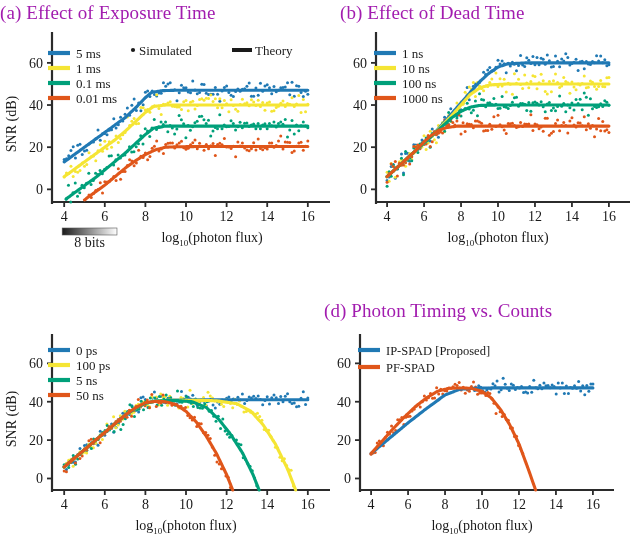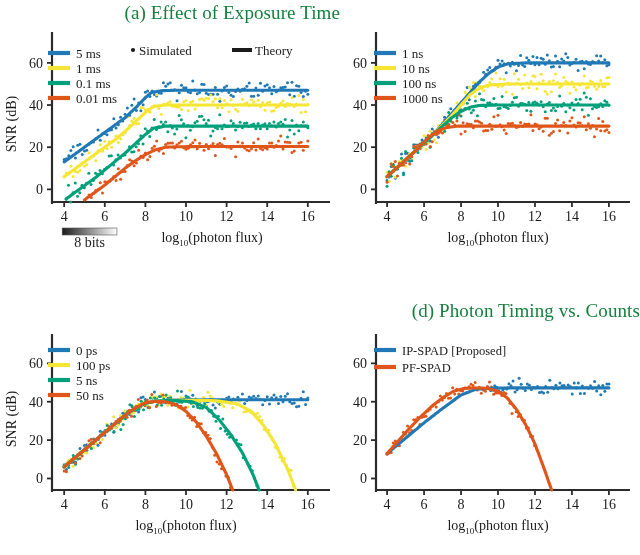--- a/index.html
+++ b/index.html
@@ -1,22 +1,22 @@
 <!DOCTYPE html>
 <html><head>
 <meta charset="utf-8">
 <style>
   html,body{margin:0;padding:0;background:#ffffff;}
   body{width:640px;height:555px;font-family:"Liberation Serif",serif;color:#1a1a1a;overflow:hidden;}
   .figure{position:relative;width:640px;height:555px;}
   .panel{position:absolute;}
   .panel-title{
     position:absolute;top:0;left:0;width:100%;
-    text-align:right;font-family:"Liberation Serif",serif;
-    font-size:19px;color:#15803d;letter-spacing:0.1px;white-space:nowrap;
+    text-align:left;font-family:"Liberation Serif",serif;
+    font-size:19px;color:#a21caf;letter-spacing:0.1px;white-space:nowrap;
   }
   .plot-svg{position:absolute;left:0;}
   text{font-family:"Liberation Serif",serif;fill:#1a1a1a;}
   .tick-label{font-size:14px;}
   .axis-label{font-size:14px;}
   .legend-label{font-size:13px;}
   .legend-label-small{font-size:12.5px;}
   .axis-line{stroke:#2b2b2b;stroke-width:2.2;}
   .tick-line{stroke:#2b2b2b;stroke-width:1.8;}
   .theory{fill:none;stroke-linecap:round;stroke-linejoin:round;stroke-width:3.1;}
@@ -530,20 +530,21 @@
         <g>
           <circle cx="133" cy="48" r="2.1" fill="#1a1a1a"></circle>
           <text x="139" y="53" class="legend-label" font-size="14">Simulated</text>
           <line x1="232" y1="48" x2="252" y2="48" stroke="#1a1a1a" stroke-width="4"></line>
           <text x="255" y="53" class="legend-label" font-size="14">Theory</text>
         </g>
       </svg>
   </div>
 
   <div class="panel" style="left:340px;top:2px;width:300px;height:278px;">
+    <div class="panel-title">(b) Effect of Dead Time</div>
     <svg class="plot-svg" id="svg-b" width="300" height="278" viewBox="0 0 300 278" style="top:0;">
         <defs>
           <clipPath id="clip-b">
             <rect x="34" y="28" width="258" height="174"></rect>
           </clipPath>
         </defs>
         <g>
           <line x1="36" y1="200" x2="290" y2="200" class="axis-line"></line>
           <line x1="36" y1="202" x2="36" y2="30" class="axis-line"></line>
         </g>
@@ -1473,21 +1474,21 @@
           <line x1="48" y1="65" x2="70" y2="65" stroke="#f5e534" class="legend-swatch"></line>
           <text x="76" y="69.5" class="legend-label">100 ps</text>
           <line x1="48" y1="80" x2="70" y2="80" stroke="#00a07a" class="legend-swatch"></line>
           <text x="76" y="84.5" class="legend-label">5 ns</text>
           <line x1="48" y1="95" x2="70" y2="95" stroke="#e0561a" class="legend-swatch"></line>
           <text x="76" y="99.5" class="legend-label">50 ns</text>
         </g>
       </svg>
   </div>
 
-  <div class="panel" style="left:340px;top:300px;width:300px;height:255px;">
+  <div class="panel" style="left:324px;top:300px;width:300px;height:255px;">
     <div class="panel-title">(d) Photon Timing vs. Counts</div>
     <svg class="plot-svg" id="svg-d" width="300" height="255" viewBox="0 0 300 255" style="top:0;">
         <defs>
           <clipPath id="clip-d">
             <rect x="34" y="32" width="258" height="160"></rect>
           </clipPath>
         </defs>
         <g>
           <line x1="36" y1="190" x2="290" y2="190" class="axis-line"></line>
           <line x1="36" y1="192" x2="36" y2="34" class="axis-line"></line>

